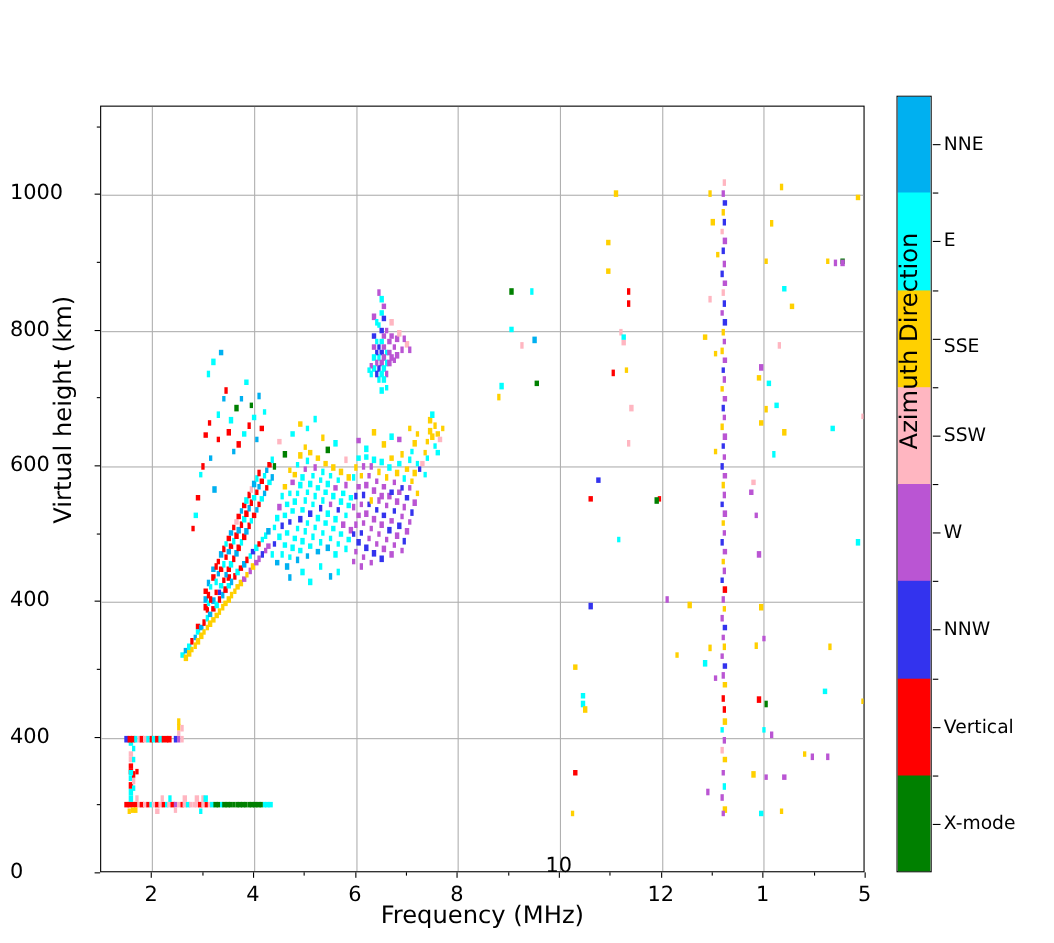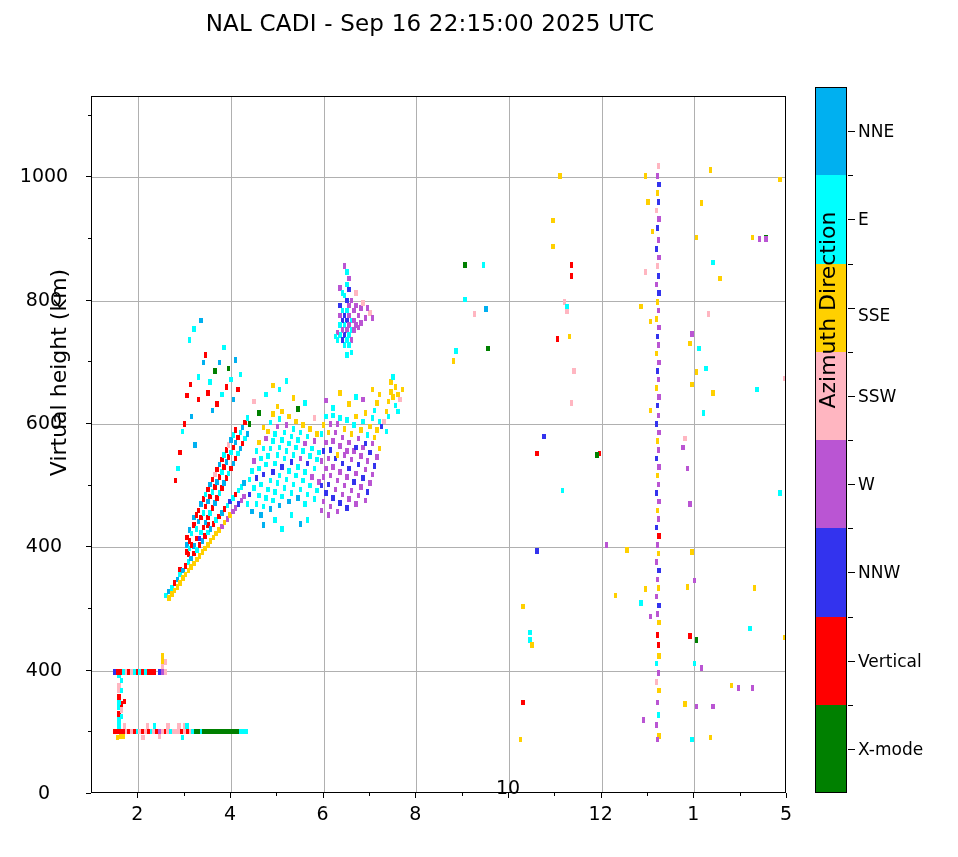--- a/index.html
+++ b/index.html
@@ -17,42 +17,41 @@
   .gl-v{position:absolute;top:0;bottom:0;width:1px;background:#b0b0b0;}
   .gl-h{position:absolute;left:0;right:0;height:1px;background:#b0b0b0;}
   .pt{position:absolute;}
 
   
   .tick-x{position:absolute;width:1px;height:5px;background:#000;}
   .tick-xm{position:absolute;width:1px;height:3px;background:#000;}
   .tick-y{position:absolute;height:1px;width:5px;background:#000;}
   .tick-ym{position:absolute;height:1px;width:3px;background:#000;}
   .lbl-x{position:absolute;font-size:19px;text-align:center;width:60px;}
-  .lbl-y{position:absolute;font-size:19px;text-align:center;width:70px;}
+  .lbl-y{position:absolute;font-size:19px;text-align:left;width:70px;}
 
   #xlabel{position:absolute;left:91px;top:820px;width:695px;text-align:center;font-size:22px;}
   #ylabel{position:absolute;left:-72px;top:360px;width:260px;text-align:center;font-size:22px;
           transform:rotate(-90deg);transform-origin:center;}
 
   
   #cbar{position:absolute;left:815px;top:87px;width:32px;height:706px;
         border:1.2px solid #000;box-sizing:border-box;overflow:hidden;}
   .cband{position:absolute;left:0;width:100%;}
   .cbtick{position:absolute;left:848px;width:7px;height:1px;background:#000;}
   .cblabel{position:absolute;left:858px;font-size:17px;white-space:nowrap;
            transform:translateY(-50%);}
   #cbtitle{position:absolute;left:815px;top:440px;width:260px;text-align:center;font-size:22px;
            transform:rotate(-90deg);transform-origin:left top;}
 </style>
 </head>
 <body>
 
 <div id="root">
 
-  <div id="title">NAL CADI - Sep 16 22:15:00 2025 UTC</div>
 
   <div id="plot">
     <div id="gridlayer">
         <div class="gl-v" style="left: 46.3px;"></div>
         <div class="gl-v" style="left: 139px;"></div>
         <div class="gl-v" style="left: 231.7px;"></div>
         <div class="gl-v" style="left: 324.3px;"></div>
         <div class="gl-v" style="left: 417px;"></div>
         <div class="gl-v" style="left: 509.7px;"></div>
         <div class="gl-v" style="left: 602.3px;"></div>
@@ -802,20 +801,21 @@
       <div class="tick-y" style="left: 86px; top: 176.186px;"></div>
       <div class="lbl-y" style="left: 9px; top: 164.186px;">1000</div>
       <div class="tick-ym" style="left: 88px; top: 731.319px;"></div>
       <div class="tick-ym" style="left: 88px; top: 607.956px;"></div>
       <div class="tick-ym" style="left: 88px; top: 484.593px;"></div>
       <div class="tick-ym" style="left: 88px; top: 361.23px;"></div>
       <div class="tick-ym" style="left: 88px; top: 237.867px;"></div>
       <div class="tick-ym" style="left: 88px; top: 114.504px;"></div>
     </div>
 
+  <div id="xlabel">Frequency (MHz)</div>
   <div style="position:absolute;left:0;top:0;width:0;height:0;">
     <div id="ylabel">Virtual height (km)</div>
   </div>
 
   <div id="cbar">
       <div class="cband" style="top: -1px; height: 89.25px; background: rgb(0, 176, 240);"></div>
       <div class="cband" style="top: 87.25px; height: 89.25px; background: rgb(0, 255, 255);"></div>
       <div class="cband" style="top: 175.5px; height: 89.25px; background: rgb(255, 208, 0);"></div>
       <div class="cband" style="top: 263.75px; height: 89.25px; background: rgb(255, 182, 193);"></div>
       <div class="cband" style="top: 352px; height: 89.25px; background: rgb(186, 85, 211);"></div>

